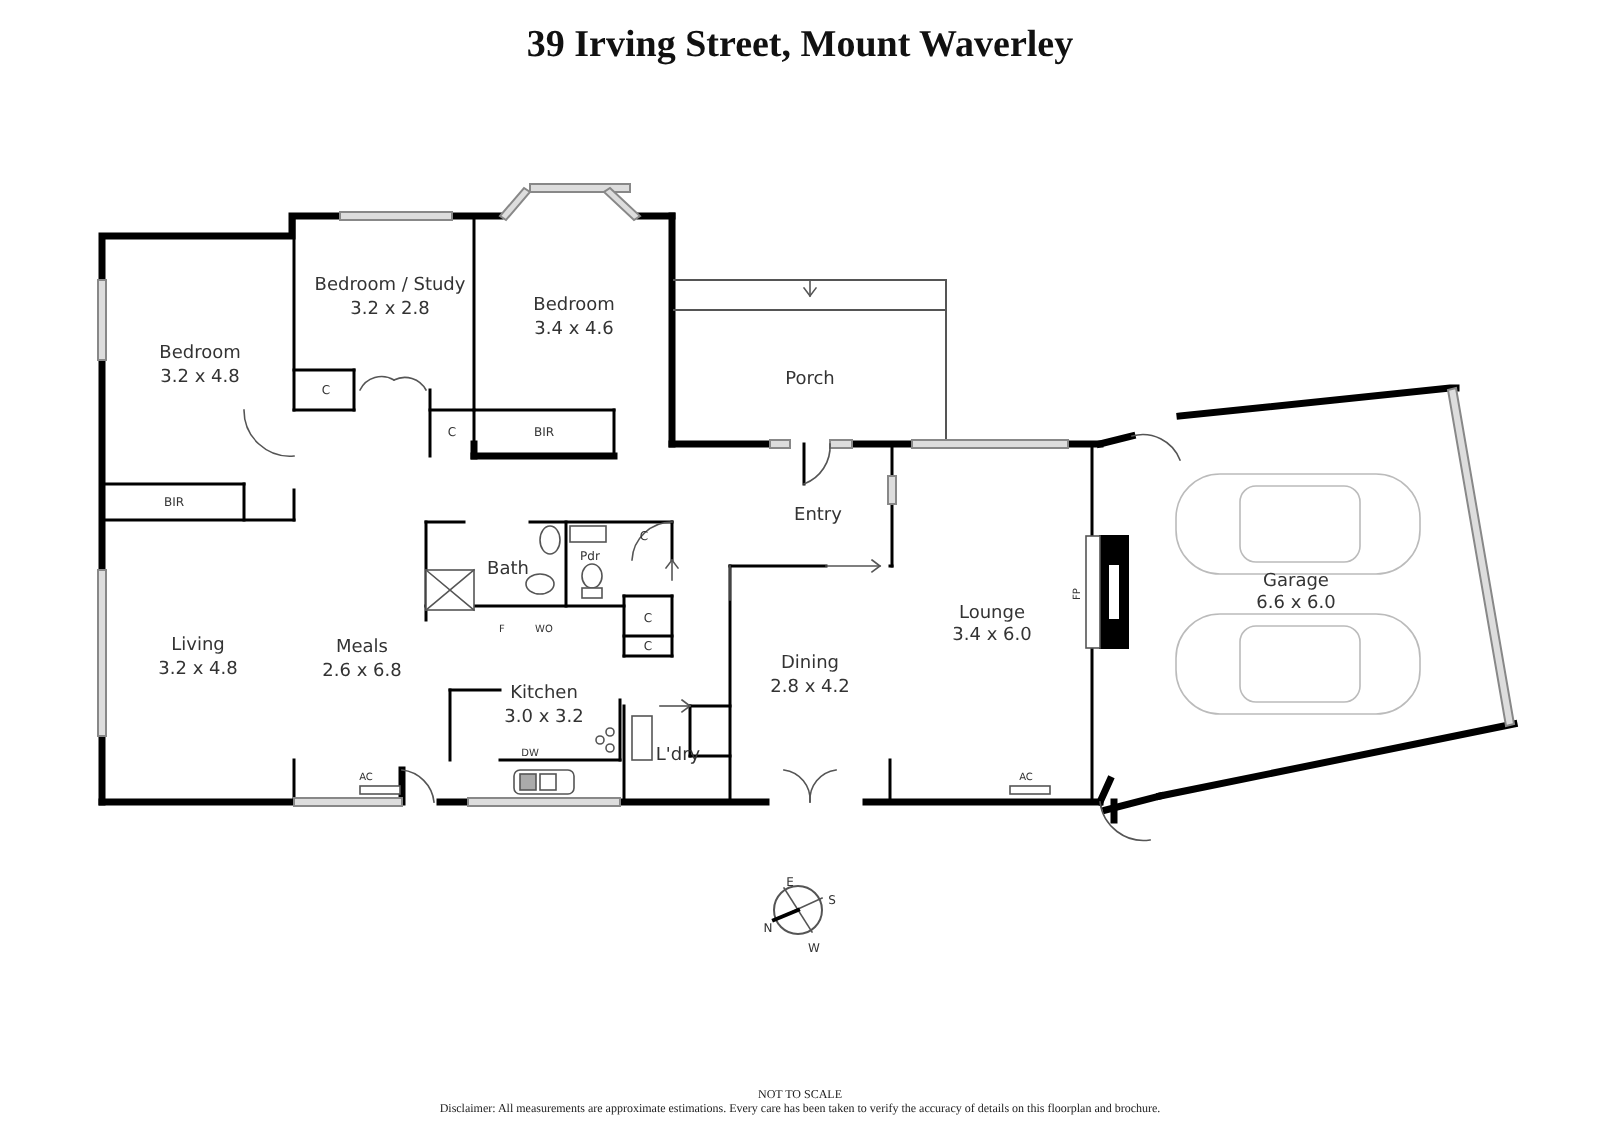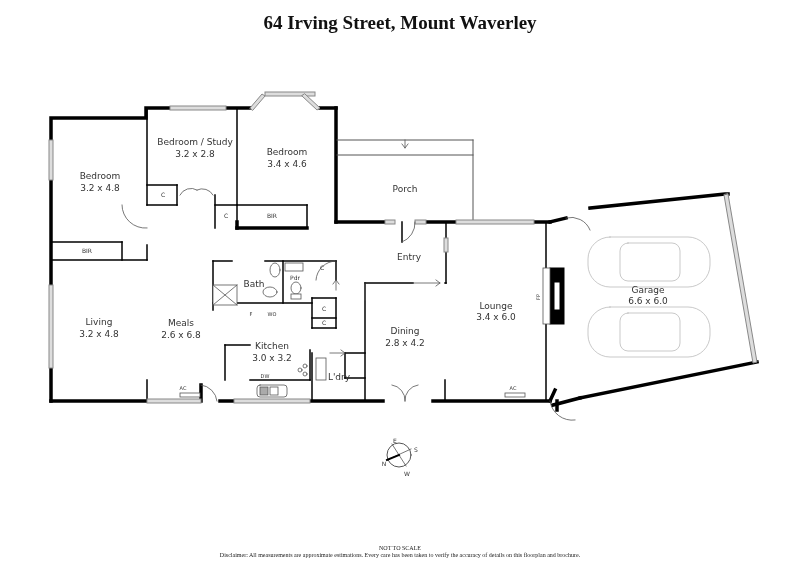--- a/index.html
+++ b/index.html
@@ -9,21 +9,21 @@
   .lbl { font-family:"DejaVu Sans", sans-serif; fill:#333; text-anchor:middle; }
   .room { font-size:9px; }
   .small { font-size:6px; }
   .tiny { font-size:5px; }
   .foot1 { position:absolute; left:0; top:545px; width:800px; text-align:center; font-family:"Liberation Serif", serif; font-size:6px; color:#222; }
   .foot2 { position:absolute; left:0; top:552px; width:800px; text-align:center; font-family:"Liberation Serif", serif; font-size:6px; color:#222; }
 </style>
 </head>
 <body>
 
-<div class="title">64 Irving Street, Mount Waverley</div>
+<div class="title">39 Irving Street, Mount Waverley</div>
 
 <svg class="plan" width="800" height="566" viewBox="0 0 800 566">
   <g fill="none" stroke="#000" stroke-linecap="square">
 
     <g stroke-width="3.5">
       <polyline points="51,140 51,118 146,118 146,108 170,108"></polyline>
       <line x1="51" y1="180" x2="51" y2="285"></line>
       <line x1="51" y1="368" x2="51" y2="401"></line>
       <polyline points="51,401 147,401"></polyline>
       <line x1="201" y1="401" x2="201" y2="385"></line>

